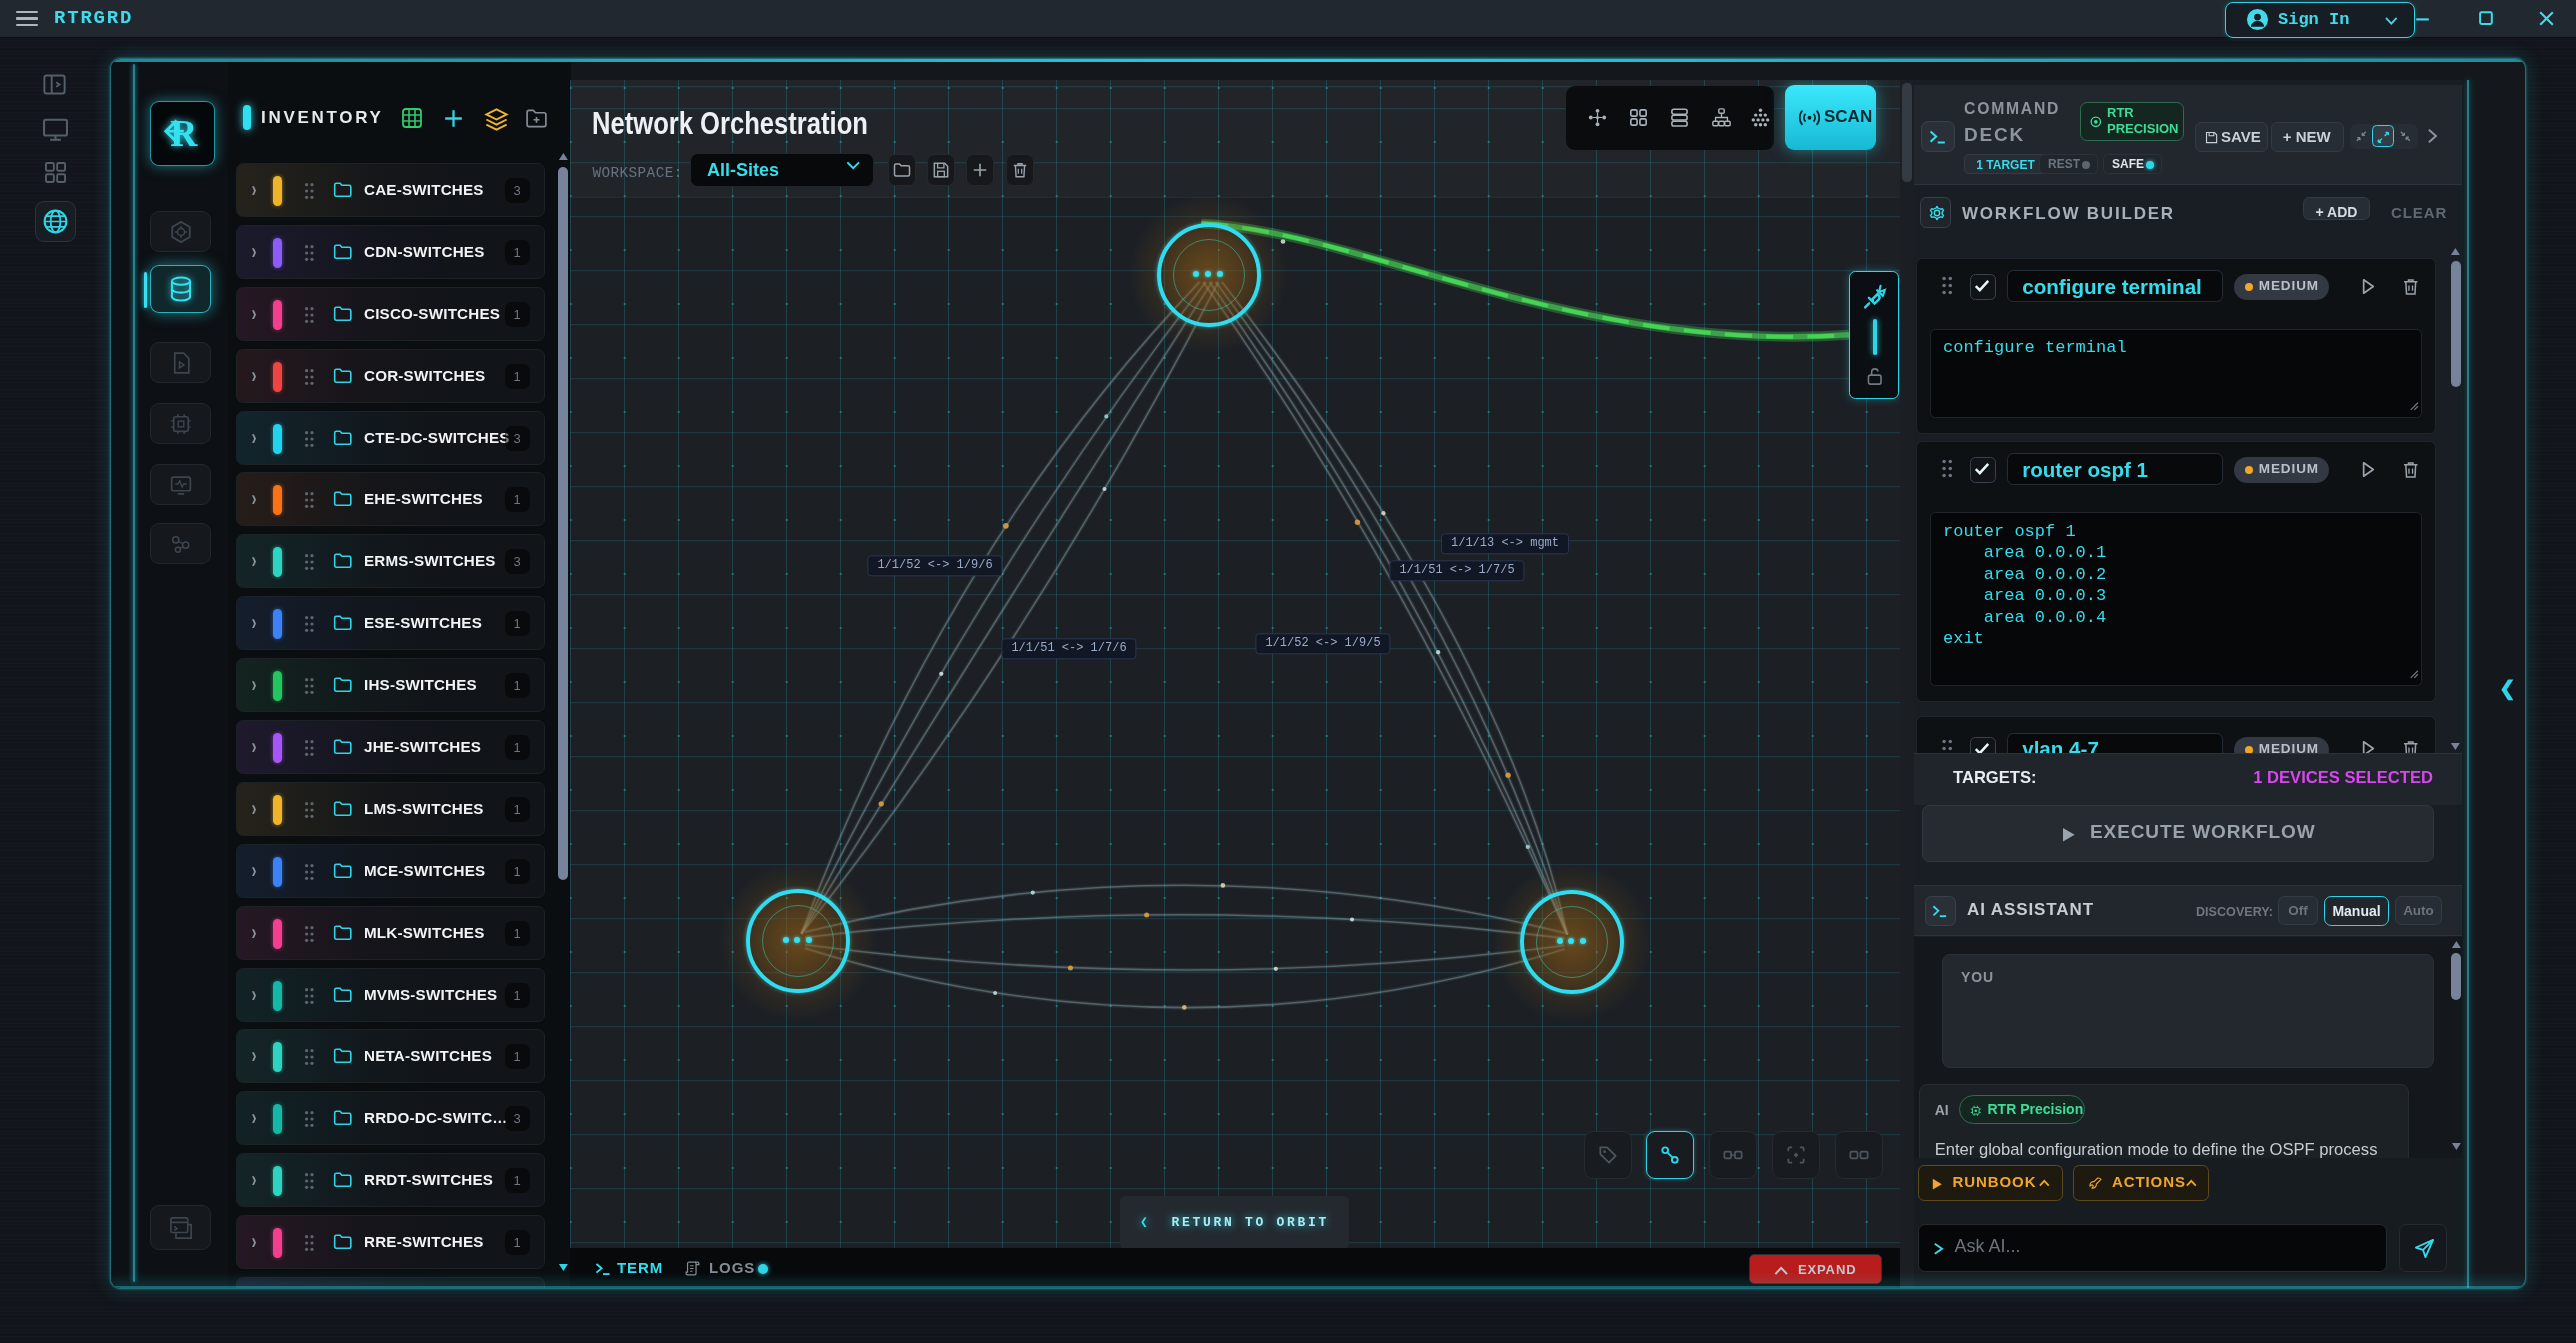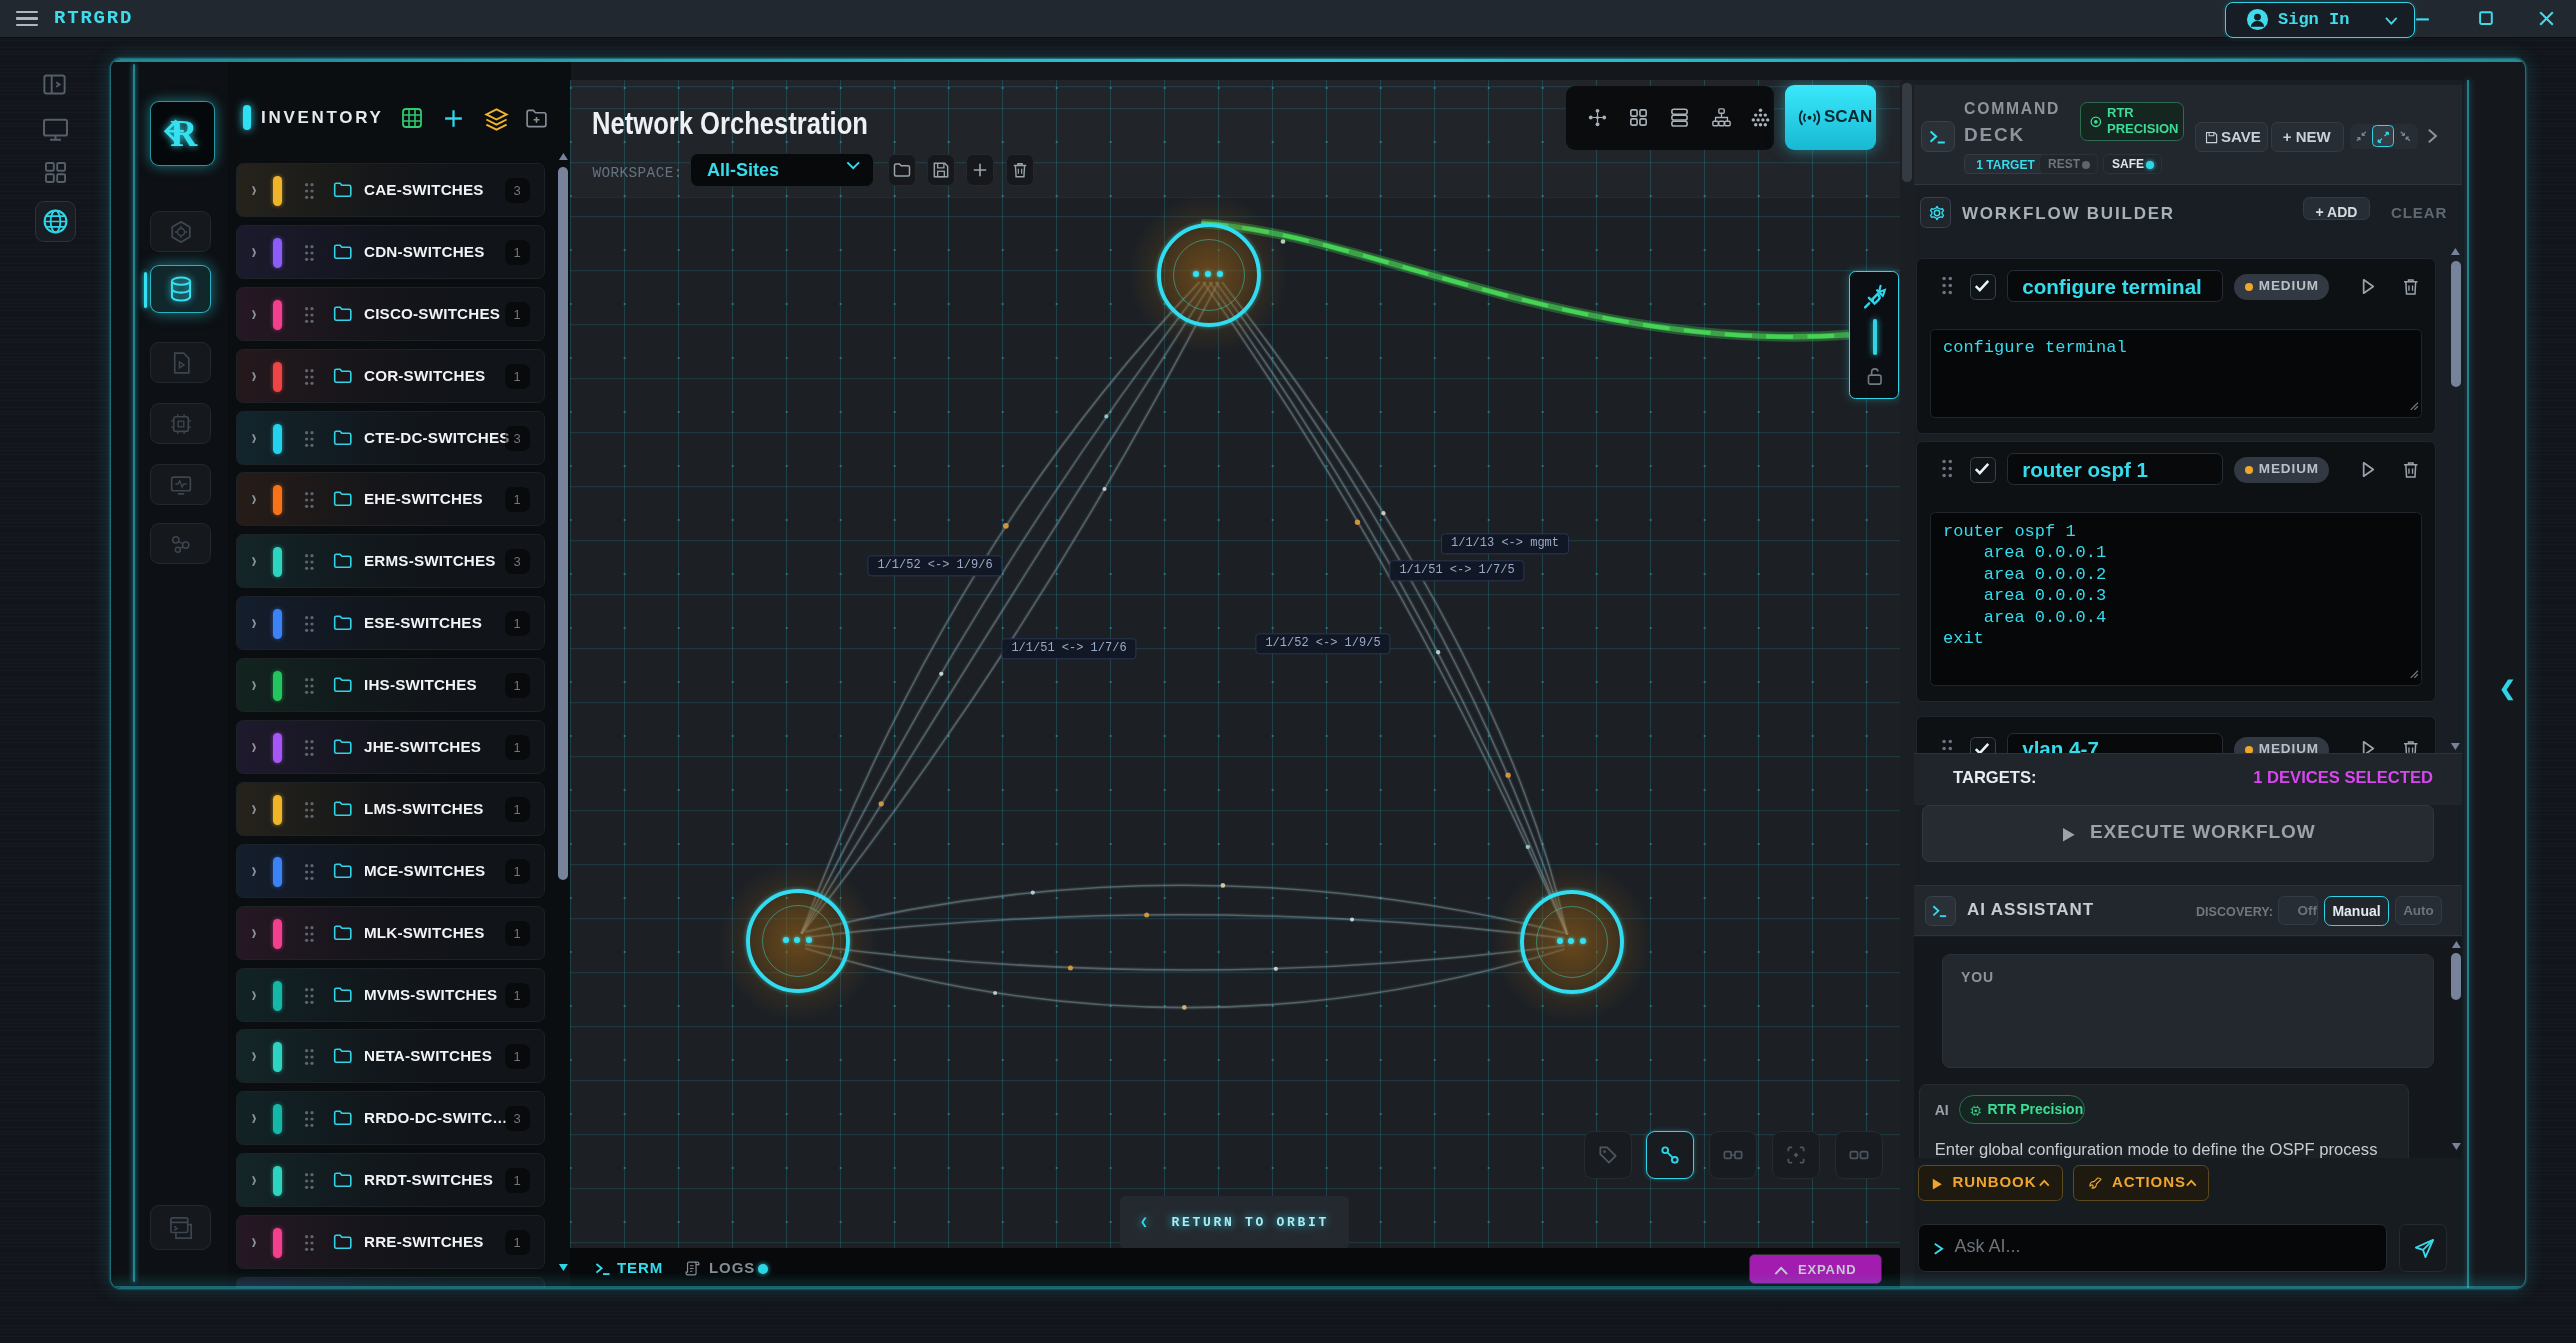--- a/index.html
+++ b/index.html
@@ -94,21 +94,21 @@
 
 .btool { position:absolute; top:1051px; width:48px; height:48px; background:#181c21; border:0.9px solid #262b31; border-radius:9px; color:#4d565f; }
 .btool svg { position:absolute; left:50%; top:50%; transform:translate(-50%,-50%); }
 #btool2 { border:1.3px solid #2fd5e6; color:#2fd5e6; box-shadow:0 0 4.5px rgba(47,213,230,0.4); }
 #returnorbit { position:absolute; left:550px; top:1116px; width:229px; height:53px; background:#24292f; border-radius:5.4px; text-align:center; }
 #returnorbit span { font-family:"Liberation Mono",monospace; font-weight:bold; font-size:13px; letter-spacing:2.7px; color:#a8ecf5; text-shadow:0 0 8px rgba(47,213,230,0.95); line-height:53px; white-space:nowrap; }
 #bottombar { position:absolute; left:0; top:1168px; width:1330px; height:42px; background:#07090b; }
 #bottombar .term { position:absolute; left:47px; top:11.7px; color:#35dcec; font-weight:bold; font-size:15px; letter-spacing:0.9px; }
 #bottombar .logs { position:absolute; left:139px; top:11.7px; color:#848d96; font-weight:bold; font-size:15px; letter-spacing:0.9px; }
 #logdot { position:absolute; left:188px; top:16px; width:10px; height:10px; border-radius:50%; background:#2fd5e6; box-shadow:0 0 5.4px rgba(47,213,230,0.9); }
-#expand { position:absolute; left:1179px; top:6.3px; width:133px; height:30.5px; background:#a21caf; border:0.9px solid #2a3036; border-radius:5.4px; color:#c2c9d1; font-weight:bold; font-size:13px; letter-spacing:0.9px; text-align:center; line-height:29px; }
+#expand { position:absolute; left:1179px; top:6.3px; width:133px; height:30.5px; background:#b91c1c; border:0.9px solid #2a3036; border-radius:5.4px; color:#c2c9d1; font-weight:bold; font-size:13px; letter-spacing:0.9px; text-align:center; line-height:29px; }
 #cvsb { position:absolute; left:1789px; top:20.6px; width:13.5px; height:1210px; background:#1b1f24; }
 #cvsbthumb { position:absolute; left:1.8px; top:3.6px; width:10px; height:99px; background:#343b43; border-radius:4.5px; }
 
 
 #rpanel { position:absolute; left:1803px; top:20.6px; width:548px; height:1210px; background:#191e24; }
 #rdivider { position:absolute; left:2356px; top:20.6px; width:1.8px; height:1210px; background:rgba(47,213,230,0.55); box-shadow:0 0 6.3px rgba(47,213,230,0.5); }
 #rcollapse { position:absolute; left:2388px; top:617px; color:#2fd5e6; font-size:20px; font-weight:bold; }
 </style>
 </head>
 <body>
@@ -1047,21 +1047,21 @@
 
 <div style="position:absolute;left:0;top:805px;width:548px;height:51px;background:#22272e;border-top:0.9px solid #2b323a;border-bottom:0.9px solid #2b323a;">
   <div style="position:absolute;left:10.8px;top:10px;width:31px;height:30px;background:#2a3037;border:0.9px solid #39414a;border-radius:6.3px;">
     <svg style="position:absolute;left:6.3px;top:7.2px;" width="17" height="14.4" viewBox="0 0 24 20">
             <path d="M2 3 L9 9.5 L2 16" stroke="#35dcec" stroke-width="2.6" fill="none"></path>
             <path d="M11 17 H20" stroke="#35dcec" stroke-width="2.6"></path>
           </svg>
   </div>
   <span style="position:absolute;left:53px;top:14.4px;color:#c6ccd2;font-weight:bold;font-size:17px;letter-spacing:0.9px;">AI ASSISTANT</span>
   <span style="position:absolute;left:282px;top:19px;color:#6f7780;font-weight:bold;font-size:12.6px;">DISCOVERY:</span>
-  <div style="position:absolute;left:364px;top:10.8px;width:40px;height:29px;background:#272d34;border:0.9px solid #343b43;border-radius:6.3px;text-align:right;"><span style="color:#6b737c;font-weight:bold;font-size:13.5px;line-height:27px;">Off</span></div>
+  <div style="position:absolute;left:364px;top:10.8px;width:40px;height:29px;background:#272d34;border:0.9px solid #343b43;border-radius:6.3px;text-align:center;"><span style="color:#6b737c;font-weight:bold;font-size:13.5px;line-height:27px;">Off</span></div>
   <div style="position:absolute;left:410px;top:10px;width:65px;height:30.5px;background:#20262c;border:1.3px solid #2fd5e6;border-radius:7.2px;text-align:center;"><span style="color:#e4eaee;font-weight:bold;font-size:14px;line-height:28px;">Manual</span></div>
   <div style="position:absolute;left:481px;top:10.8px;width:47px;height:29px;background:#272d34;border:0.9px solid #343b43;border-radius:6.3px;text-align:center;"><span style="color:#6b737c;font-weight:bold;font-size:13.5px;line-height:27px;">Auto</span></div>
 </div>
 <div style="position:absolute;left:0;top:857px;width:548px;height:222px;background:#14171b;overflow:hidden;">
   <div style="position:absolute;left:28px;top:17px;width:492px;height:114px;background:#23282e;border:0.9px solid #2b3138;border-radius:8px;">
     <span style="position:absolute;left:18px;top:14.4px;color:#8d949c;font-weight:bold;font-size:14px;letter-spacing:0.9px;">YOU</span>
   </div>
   <div style="position:absolute;left:4.5px;top:147px;width:490px;height:99px;background:#1c2126;border:0.9px solid #272c32;border-radius:8px;">
     <span style="position:absolute;left:15.2px;top:17px;color:#9aa1a9;font-weight:bold;font-size:14px;">AI</span>
     <div style="position:absolute;left:39px;top:10.8px;width:126px;height:29px;background:#152620;border:0.9px solid #2f6b51;border-radius:14.4px;">

